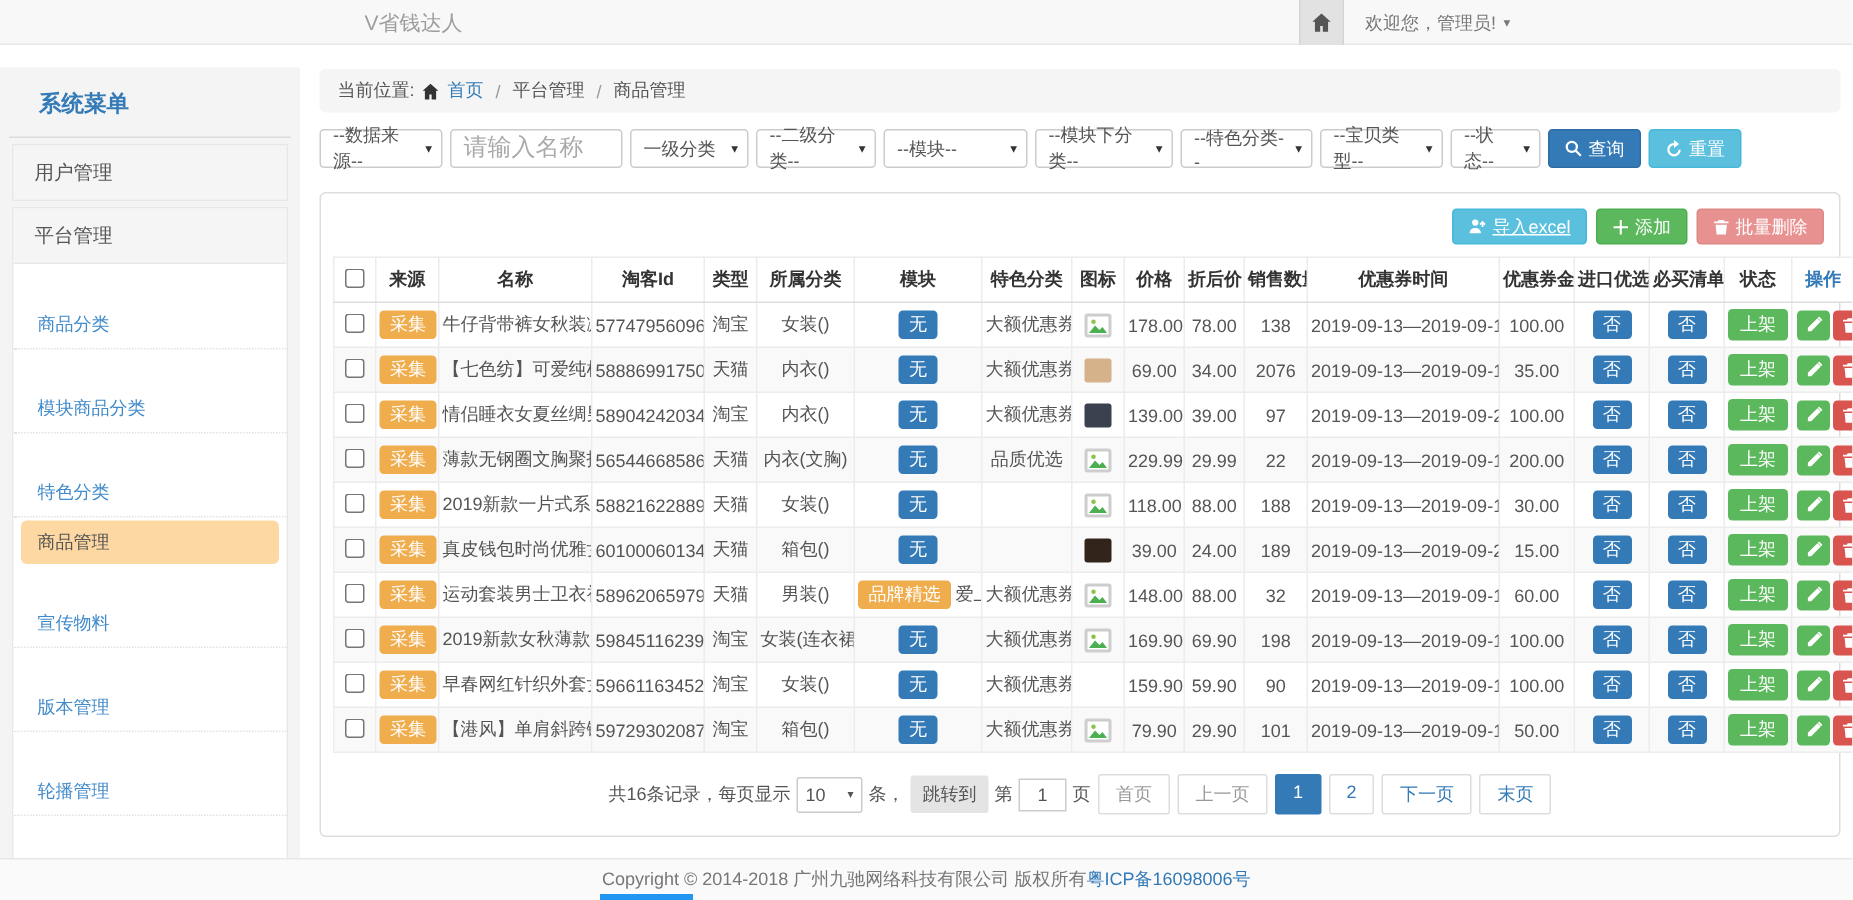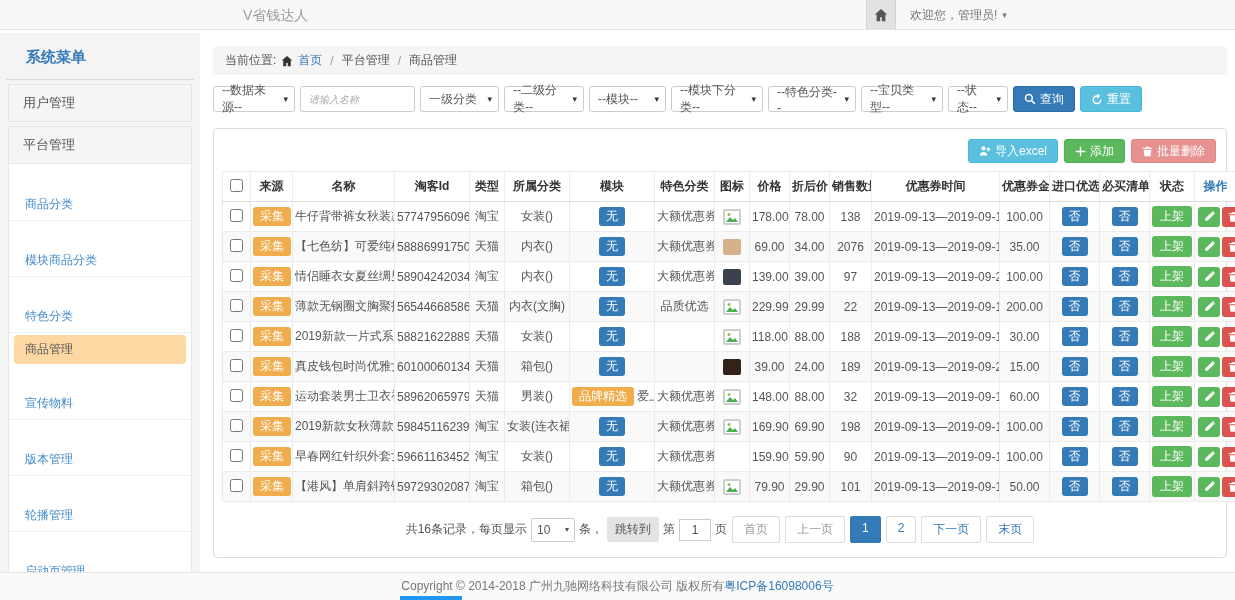--- a/index.html
+++ b/index.html
@@ -7,49 +7,49 @@
 
   
   .topbar { position:absolute; top:0; left:0; right:0; height:30px; background:#f8f8f8; border-bottom:1px solid #e7e7e7; }
   .brand { position:absolute; left:243px; top:0; line-height:30px; font-size:14px; color:#9d9d9d; }
   .top-right { position:absolute; left:866px; top:0; height:30px; display:flex; align-items:stretch; }
   .home-box { width:30px; background:#e2e2e2; border-left:1px solid #d5d5d5; border-right:1px solid #d5d5d5; display:flex; align-items:center; justify-content:center; cursor:pointer; }
   .welcome { display:flex; align-items:center; padding:0 14px; color:#777; cursor:pointer; gap:5px; }
   .caret-sm { font-size:9px; color:#777; }
 
   
-  .sidebar { position:absolute; left:0; top:33px; width:200px; bottom:28px; background:#f4f4f4; overflow:hidden; }
+  .sidebar { position:absolute; left:0; top:45px; width:200px; bottom:28px; background:#f4f4f4; overflow:hidden; }
   .side-heading { font-size:15px; font-weight:bold; color:#337ab7; padding:15px 10px 12px 20px; border-bottom:1px solid #dcdcdc; margin:0 6px; }
   .menu-panel { margin:4px 8px 4px 8px; border:1px solid #e7e7e7; background:#f7f7f7; }
   .menu-head { padding:9px 14px; font-size:13px; color:#555; cursor:pointer; background:#f5f5f5; }
   .submenu { background:#fff; border-top:1px solid #e7e7e7; padding:1px 0; }
   .submenu-item { padding:7px 16px; color:#428bca; font-size:12px; border-bottom:1px dotted #e2e2e2; cursor:pointer;margin-top:24px; }
   .submenu-item:last-child { border-bottom:none; }
   .submenu-item.active { background:#fdd8a2; border-radius:4px; color:#555; margin:2px 5px; padding:6px 11px; border-bottom:none; }
 
   
   .main { position:absolute; left:200px; right:0; top:31px; bottom:28px; background:#fff; padding:15px 8px 0 13px; overflow:hidden; }
   .breadcrumb { background:#f5f5f5; border-radius:4px; padding:6px 12px; color:#555; display:flex; align-items:center; gap:5px; }
   .breadcrumb .bc-home { color:#337ab7; cursor:pointer; }
   .breadcrumb .bc-sep { color:#999; padding:0 3px; }
 
   
   .filter-bar { margin-top:11px; display:flex; align-items:center; gap:5px; }
   .f-select { height:26px; border:1px solid #ccc; border-radius:3px; background:#fff; display:inline-flex; align-items:center; justify-content:space-between; padding:0 6px 0 8px; color:#555; cursor:pointer; flex:none; }
   .f-select .caret { font-size:9px; color:#333; margin-left:4px; }
-  .f-input { height:26px; width:115px; border:1px solid #ccc; border-radius:3px; padding:0 8px; font-size:10px; color:#555; flex:none;font-style:italic; }
+  .f-input { height:26px; width:115px; border:1px solid #ccc; border-radius:3px; padding:0 8px; font-size:16px; color:#555; flex:none; }
   .f-input::placeholder { color:#aaa; }
   .btn { height:26px; border:1px solid transparent; border-radius:3px; color:#fff; font-size:12px; padding:0 10px; display:inline-flex; align-items:center; gap:4px; cursor:pointer; flex:none; }
   .btn-query { background:#337ab7; border-color:#2e6da4; }
   .btn-reset { background:#5bc0de; border-color:#46b8da; }
 
   
   .panel { margin-top:16px; border:1px solid #ddd; border-radius:4px; padding:8px 8px 4px 8px; }
   .toolbar { text-align:right; padding:2px 2px 8px 0; display:flex; justify-content:flex-end; gap:6px; }
-  .btn-import { background:#5bc0de; border-color:#46b8da; height:24px; }
+  .btn-import { background:#5bc0de; border-color:#46b8da; height:24px;text-decoration:underline; }
   .btn-add { background:#5cb85c; border-color:#4cae4c; height:24px; }
   .btn-bdel { background:#e79190; border-color:#dd8885; height:24px; }
 
   table { width:100%; border-collapse:collapse; table-layout:fixed; }
   th, td { border:1px solid #ececec; padding:4px 2px; text-align:center; font-size:12px; color:#555; white-space:nowrap; overflow:hidden; }
   thead th { border-bottom:1px solid #ddd; font-weight:bold; color:#333; padding:6px 2px; background:#fff; }
   thead th.op-head { color:#337ab7; }
   tbody tr:nth-child(even) { background:#f9f9f9; }
 
   .badge { display:inline-block; padding:2px 7px; border-radius:3px; color:#fff; font-size:12px; line-height:1.3; }
@@ -159,21 +159,21 @@
     <input class="f-input" placeholder="请输入名称" style="">
     <span id="extraSelects" style="display:inline-flex;gap:5px">
         <span class="f-select" style="width:79px">
           <span>一级分类</span>
           <span class="caret">▾</span>
         </span>
         <span class="f-select" style="width:80px">
           <span>--二级分类--</span>
           <span class="caret">▾</span>
         </span>
-        <span class="f-select" style="width:77px">
+        <span class="f-select" style="width:96px">
           <span>--模块--</span>
           <span class="caret">▾</span>
         </span>
         <span class="f-select" style="width:92px">
           <span>--模块下分类--</span>
           <span class="caret">▾</span>
         </span>
         <span class="f-select" style="width:88px">
           <span>--特色分类--</span>
           <span class="caret">▾</span>

